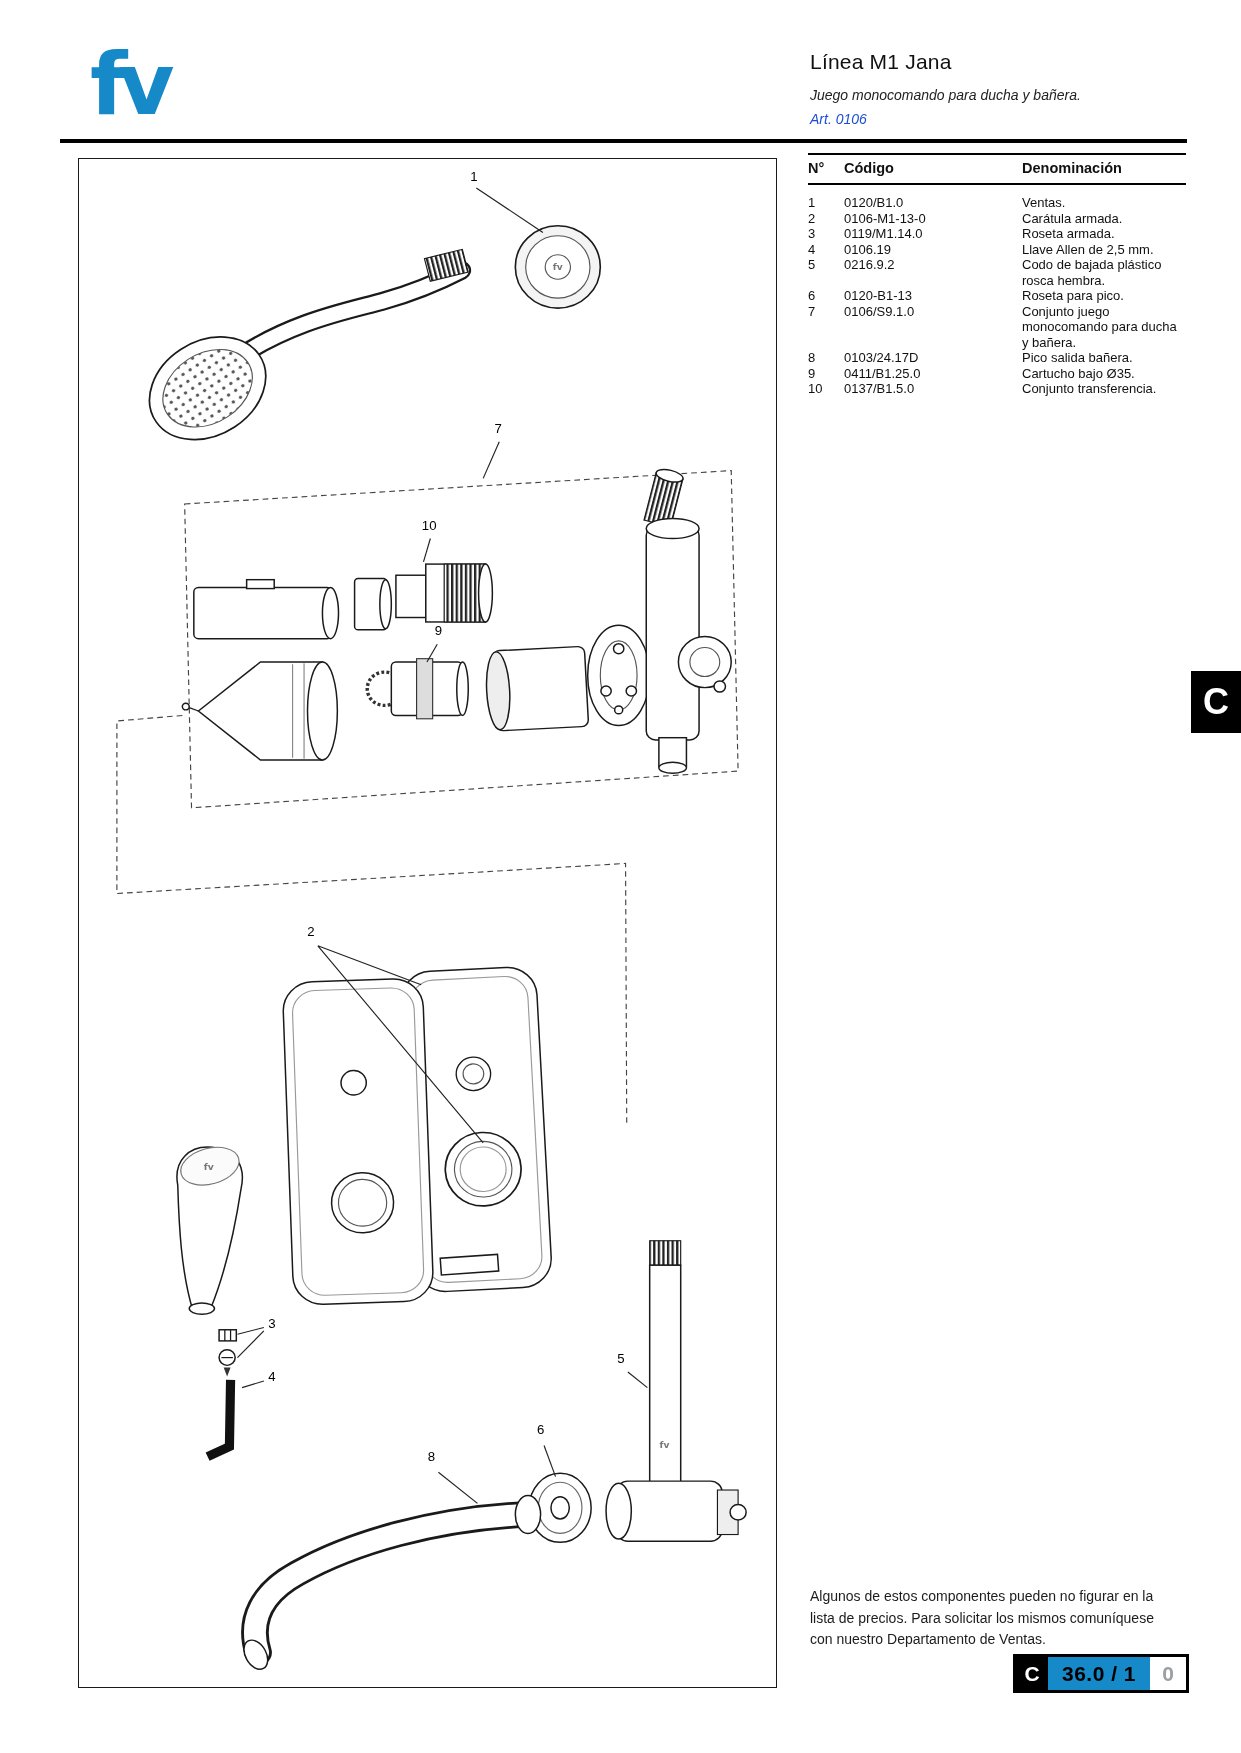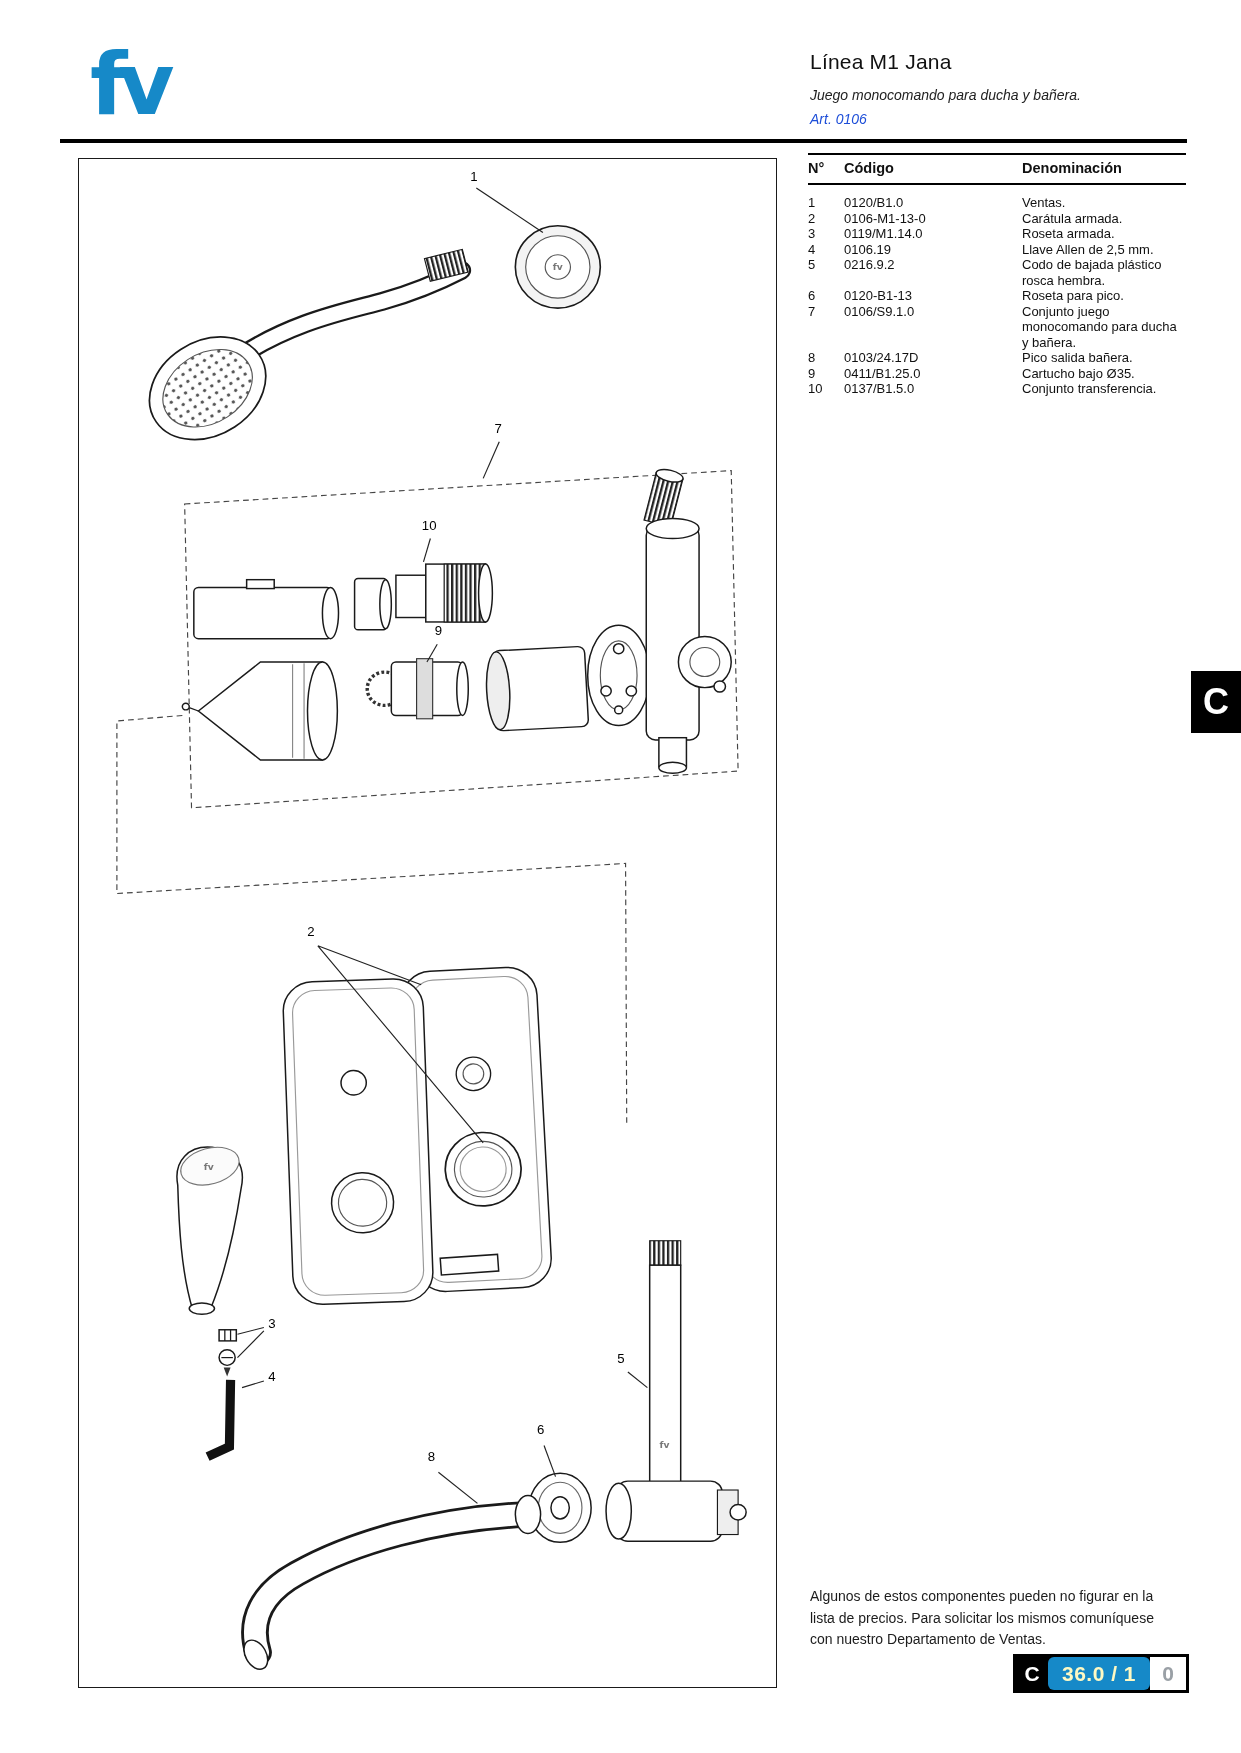--- a/index.html
+++ b/index.html
@@ -58,21 +58,21 @@
     font-size:14px; line-height:21.5px; color:#1c1c1c;
   }
 
   
   .page-badge {
     position:absolute; left:1013px; top:1654px; height:39px;
     background:#000; display:flex; align-items:stretch; padding:3px;
   }
   .page-badge span { display:flex; align-items:center; justify-content:center; font-weight:bold; font-size:21px; }
   .bseg-c   { width:32px; background:#000; color:#fff; }
-  .bseg-pg  { width:102px; background:var(--brand-blue,#1689c8); color:#fef9c3; letter-spacing:.5px;border-radius:6px; }
+  .bseg-pg  { width:102px; background:var(--brand-blue,#1689c8); color:#000000; letter-spacing:.5px; }
   .bseg-rev { width:36px; background:#fff; color:#9aa0a6; }
 </style>
 </head>
 <body>
 
 <div class="logo">fv</div>
 <div class="header-block">
   <div class="doc-title">Línea M1 Jana</div>
   <div class="doc-subtitle">Juego monocomando para ducha y bañera.</div>
   <div class="doc-article">Art. 0106</div>

